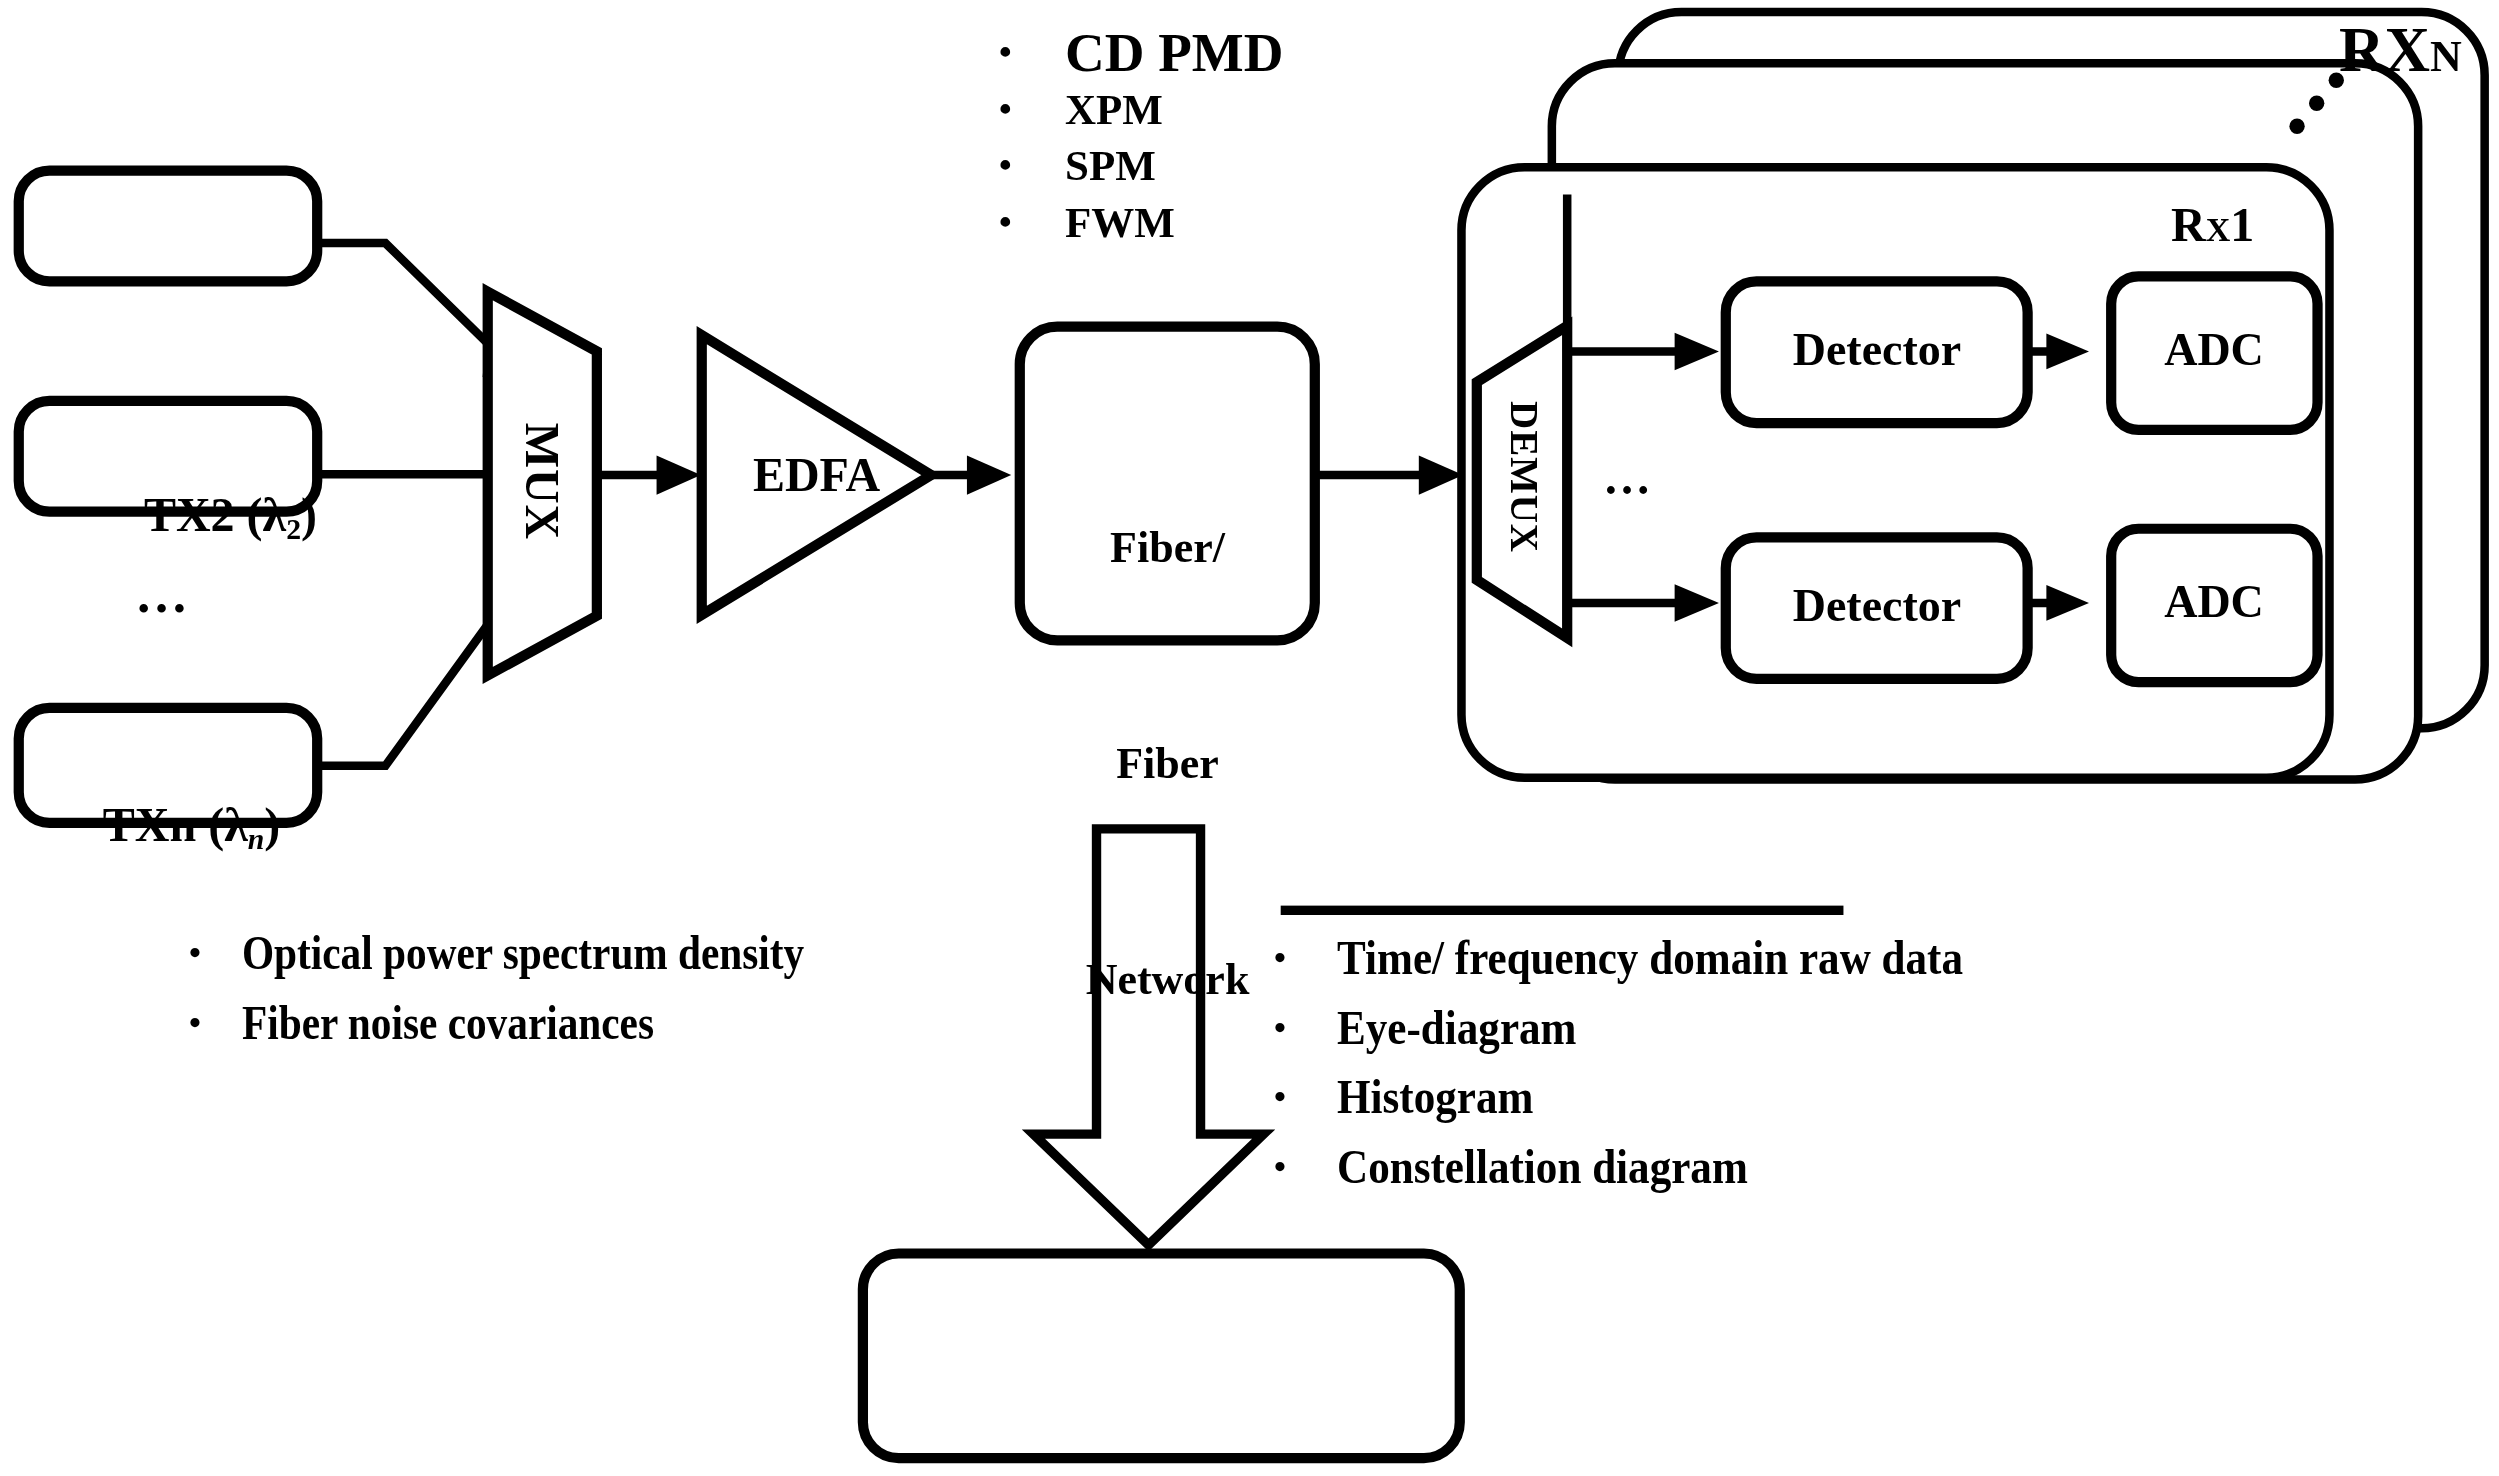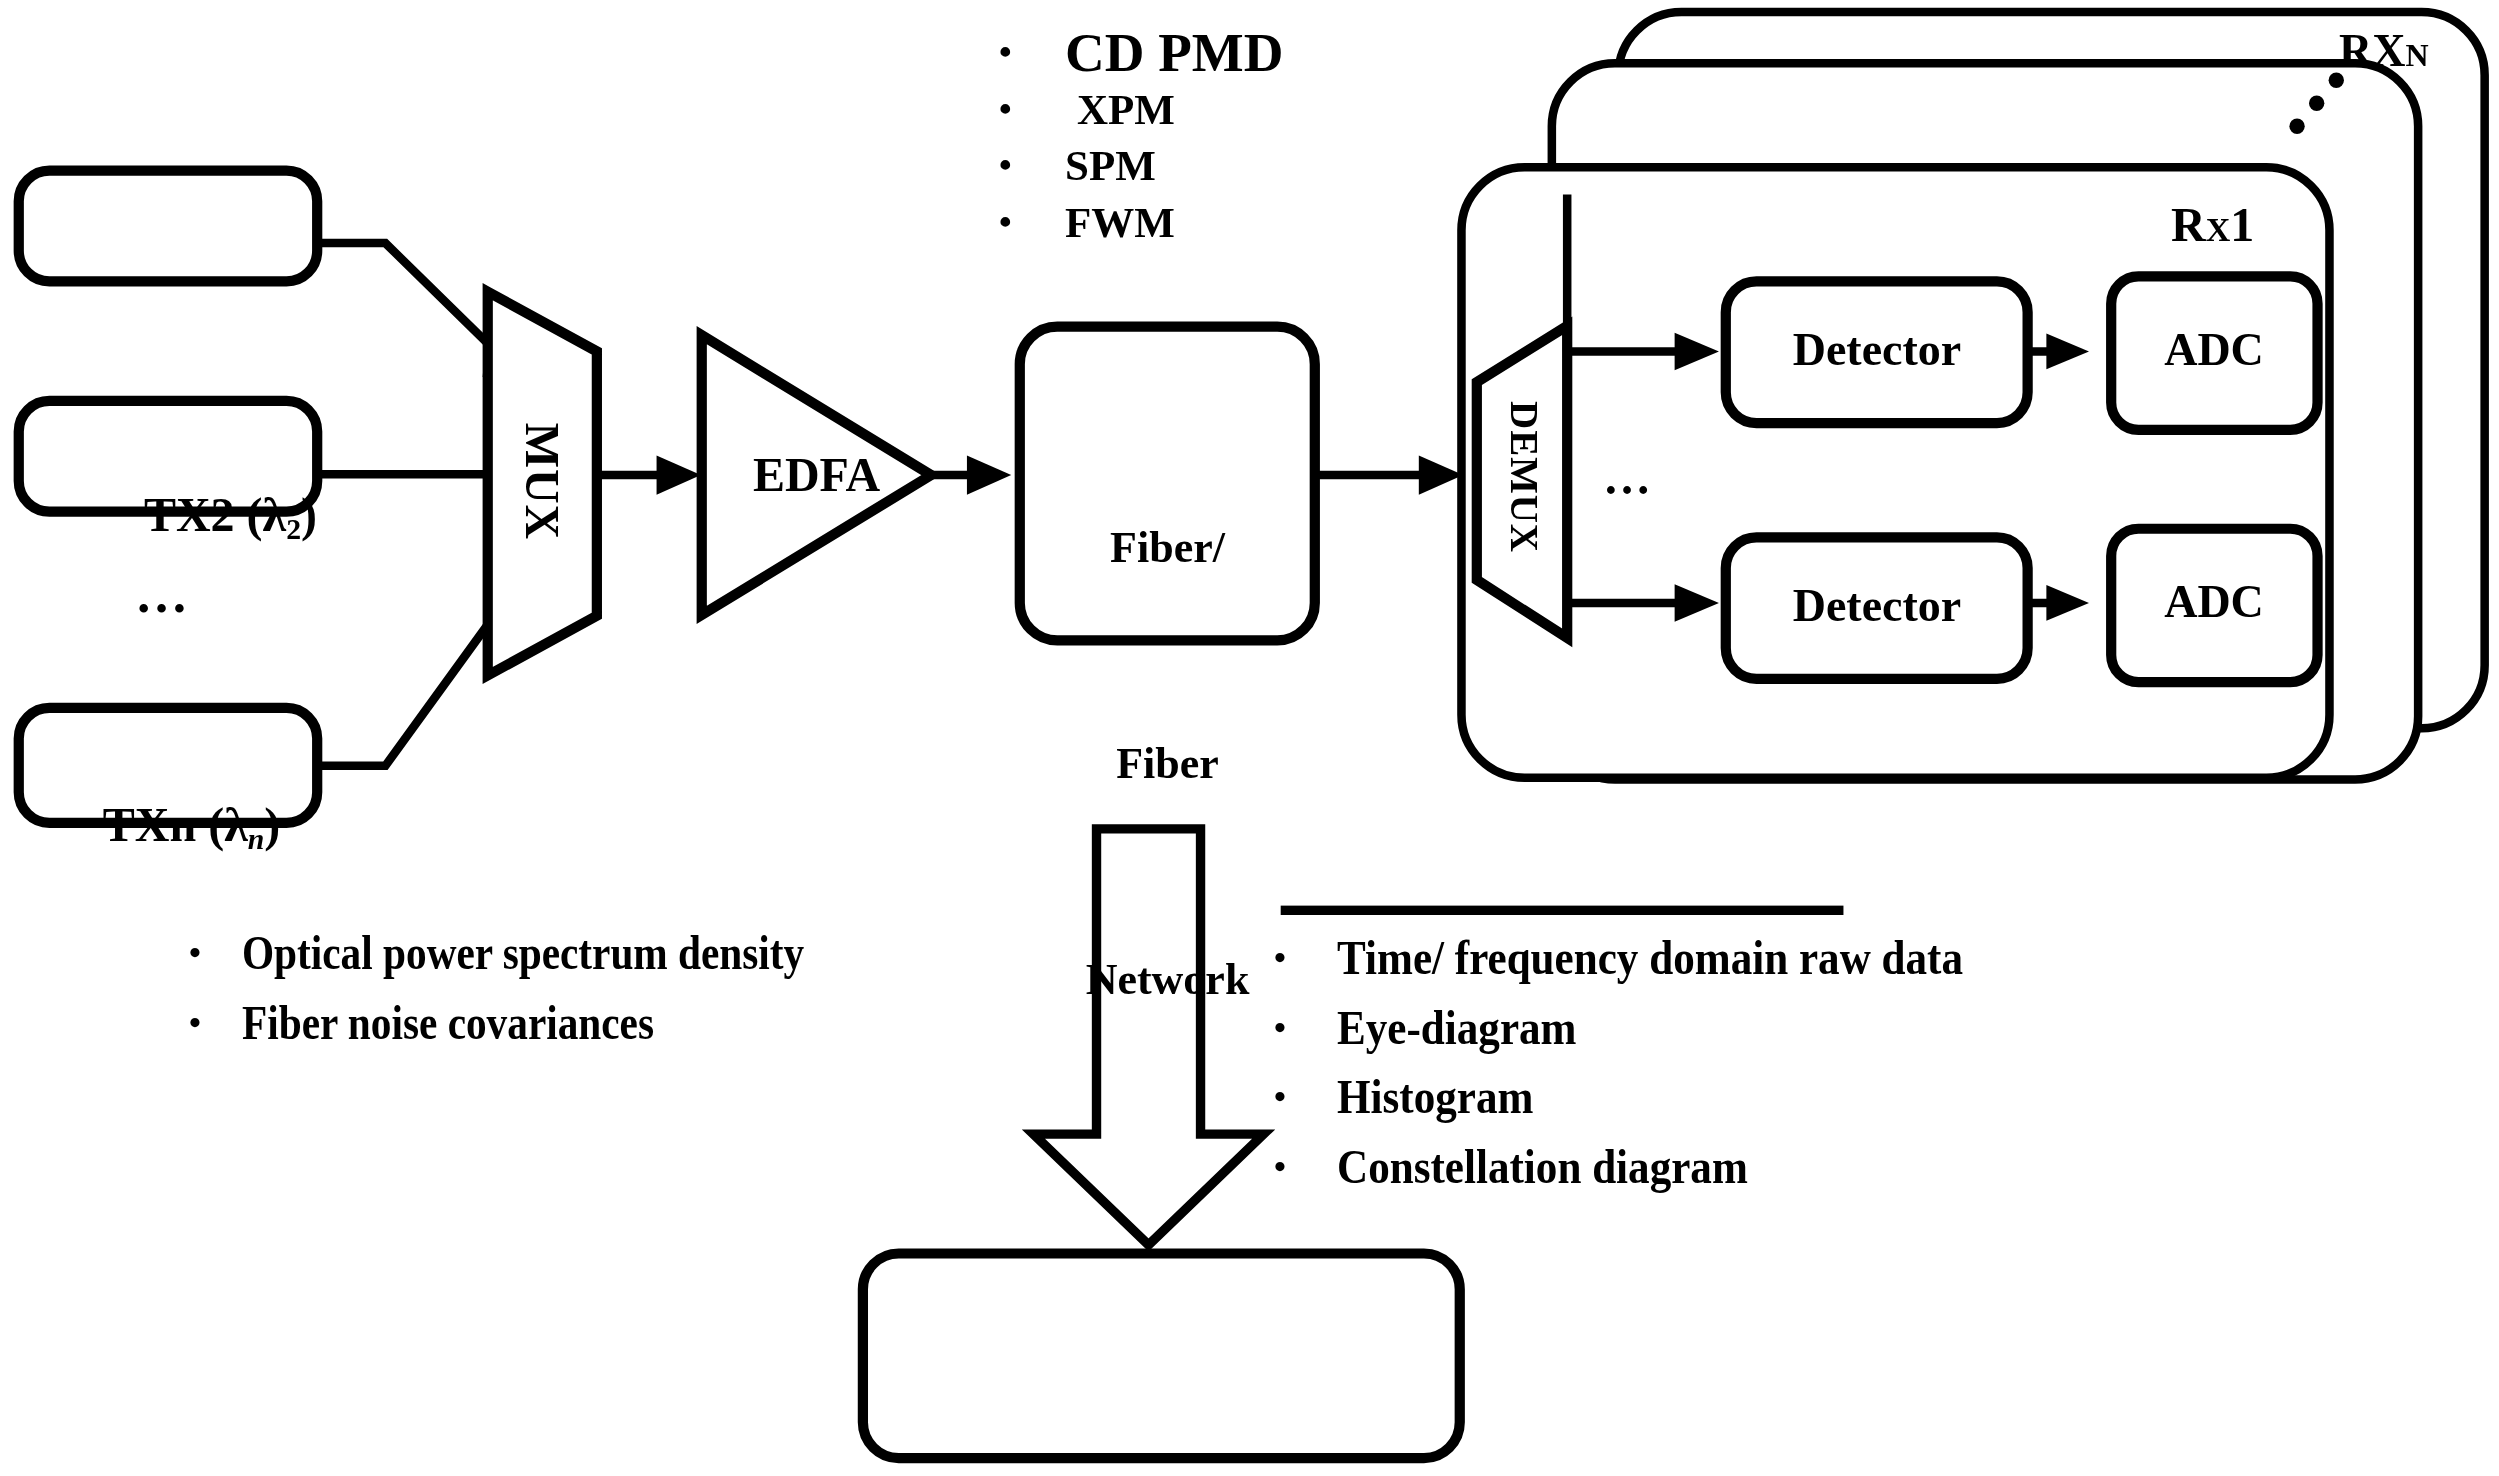--- a/index.html
+++ b/index.html
@@ -113,21 +113,21 @@
 
   <div class="lbl serif-b ctr" style="left:714px;top:448px;width:205px;font-size:48px;line-height:53px;">EDFA</div>
 
   <div style="position:absolute;left:999px;top:31px;width:392px;">
     <div class="bullet-row" style="margin-bottom:13.6px;">
       <span class="serif-b bullet-dot" style="font-size:36px;line-height:43px;width:66px;display:inline-block;">•</span>
       <span class="serif-b" style="font-size:55px;line-height:43px;font-family:Liberation Serif, serif;">CD PMD</span>
     </div>
     <div class="bullet-row" style="margin-bottom:13.6px;">
       <span class="serif-b bullet-dot" style="font-size:36px;line-height:43px;width:66px;display:inline-block;">•</span>
-      <span class="serif-b" style="font-size:43px;line-height:43px;margin-left:12px;">XPM</span>
+      <span class="serif-b" style="font-size:43px;line-height:43px;">XPM</span>
     </div>
     <div class="bullet-row" style="margin-bottom:13.6px;">
       <span class="serif-b bullet-dot" style="font-size:36px;line-height:43px;width:66px;display:inline-block;">•</span>
       <span class="serif-b" style="font-size:43px;line-height:43px;">SPM</span>
     </div>
     <div class="bullet-row">
       <span class="serif-b bullet-dot" style="font-size:36px;line-height:43px;width:66px;display:inline-block;">•</span>
       <span class="serif-b" style="font-size:43px;line-height:43px;">FWM</span>
     </div>
   </div>
@@ -143,21 +143,21 @@
   </div>
 
   <div class="lbl serif-b" style="left:1603px;top:454px;font-size:48px;line-height:48px;">…</div>
 
   <div class="lbl serif-r ctr" style="left:1726px;top:324px;width:302px;font-size:46px;line-height:51px;">Detector</div>
   <div class="lbl serif-r ctr" style="left:2111px;top:324px;width:206px;font-size:46px;line-height:51px;">ADC</div>
 
   <div class="lbl serif-r ctr" style="left:1726px;top:580px;width:302px;font-size:46px;line-height:51px;">Detector</div>
   <div class="lbl serif-r ctr" style="left:2111px;top:576px;width:206px;font-size:46px;line-height:51px;">ADC</div>
 
-  <div class="lbl serif-b" style="left:2339px;top:24px;font-size:46px;line-height:53px;font-variant:small-caps;">RXn</div>
+  <div class="lbl serif-b" style="left:2339px;top:24px;font-size:63px;line-height:53px;font-variant:small-caps;">RXn</div>
   <div class="lbl serif-b" style="left:2171px;top:198px;font-size:48px;line-height:53px;font-variant:small-caps;">Rx1</div>
 
   <div style="position:absolute;left:189px;top:928px;width:904px;">
     <div class="bullet-row" style="margin-bottom:20.5px;">
       <span class="serif-b bullet-dot" style="font-size:34px;line-height:49px;width:53px;display:inline-block;">•</span>
       <span class="narrow-b" style="font-size:48px;line-height:49px;display:inline-block;transform:scaleX(0.86);">Optical power spectrum density</span>
     </div>
     <div class="bullet-row">
       <span class="serif-b bullet-dot" style="font-size:34px;line-height:49px;width:53px;display:inline-block;">•</span>
       <span class="narrow-b" style="font-size:48px;line-height:49px;display:inline-block;transform:scaleX(0.86);">Fiber noise covariances</span>

